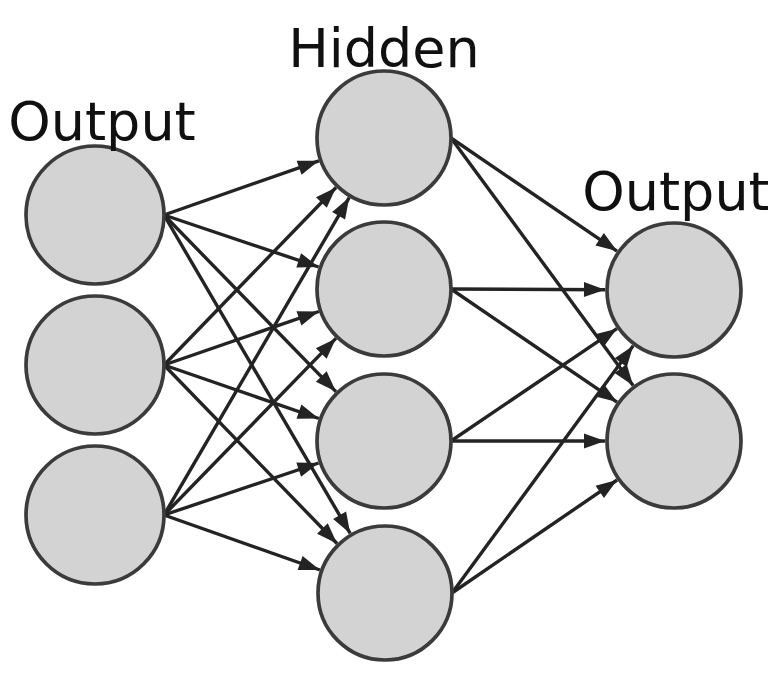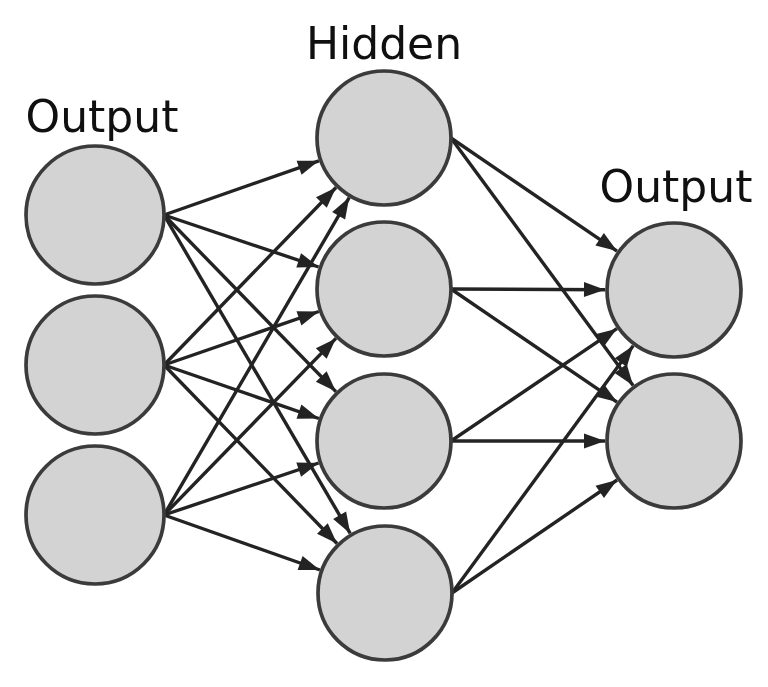--- a/index.html
+++ b/index.html
@@ -17,21 +17,21 @@
   }
   .canvas svg {
     position: absolute;
     left: 0;
     top: 0;
     display: block;
   }
   .layer-label {
     position: absolute;
     transform: translateX(-50%);
-    font-size: 44px;
+    font-size: 54px;
     line-height: 1;
     white-space: nowrap;
     color: var(--text, #101010);
     user-select: none;
   }
 </style>
 </head>
 <body>
 
 <div class="canvas" style="--bg: #ffffff; --text: #101010;">

